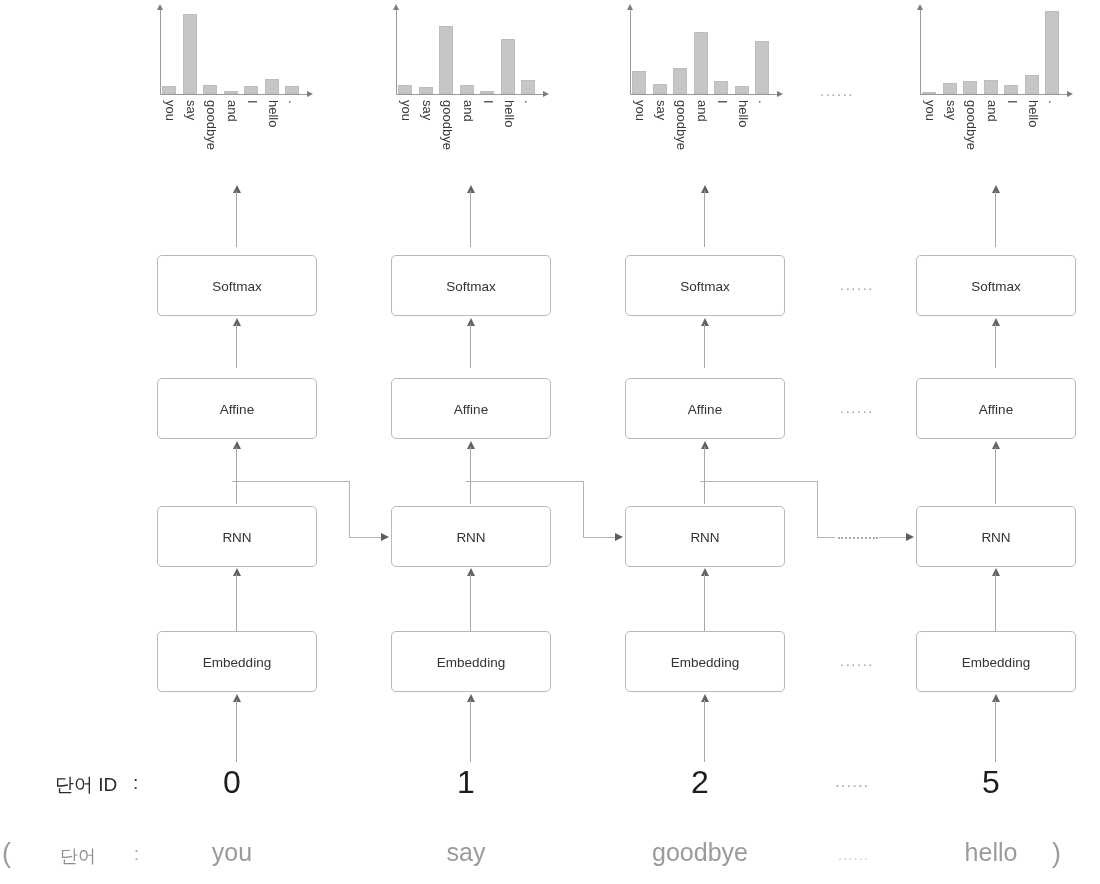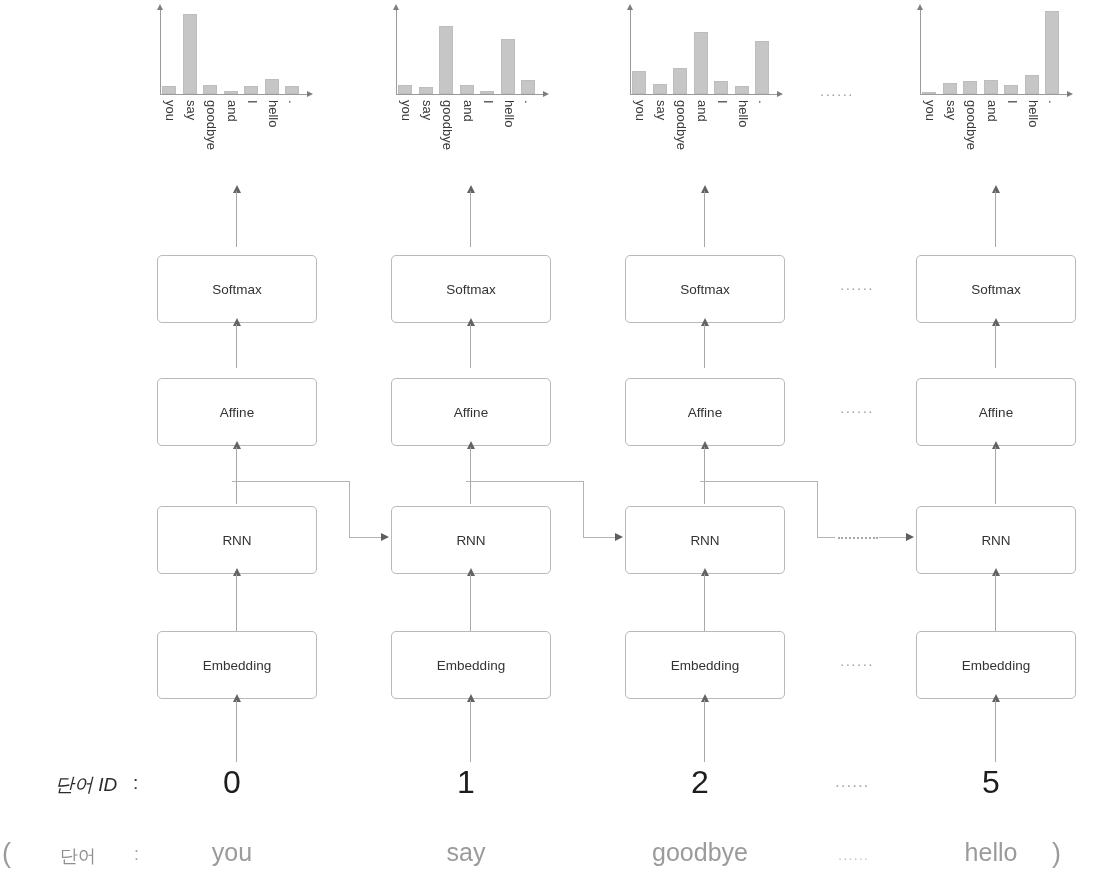--- a/index.html
+++ b/index.html
@@ -99,21 +99,21 @@
     font-size: 13px;
     color: #3a3a3a;
     white-space: nowrap;
     letter-spacing: 0px;
   }
 
   
   .layer-box {
     position: absolute;
     width: 160px;
-    height: 68px;
+    height: 61px;
     border: 1px solid #b9b9b9;
     border-radius: 5px;
     background: #ffffff;
     box-sizing: border-box;
   }
   .layer-box span {
     position: absolute;
     left: 0;
     right: 0;
     top: 50%;
@@ -504,21 +504,21 @@
     </div>
   <div class="v-arrow" style="left:700px; top:694px; height:68px;">
       <div class="head"></div>
       <div class="shaft"></div>
     </div>
   <div class="v-arrow" style="left:991px; top:694px; height:68px;">
       <div class="head"></div>
       <div class="shaft"></div>
     </div>
 
-  <div class="row-label id-label" style="left:55px; top:772px;font-style:italic;">단어 ID</div>
+  <div class="row-label id-label" style="left:55px; top:772px;">단어 ID</div>
   <div class="row-label id-colon" style="left:133px; top:772px;">:</div>
 
   <div class="row-label id-value" style="left:192px; top:764px; width:80px;">0</div>
   <div class="row-label id-value" style="left:426px; top:764px; width:80px;">1</div>
   <div class="row-label id-value" style="left:660px; top:764px; width:80px;">2</div>
   <div class="dots-small" style="left:835px; top:772px;">......</div>
   <div class="row-label id-value" style="left:951px; top:764px; width:80px;">5</div>
 
   <div class="row-label paren" style="left:2px; top:838px;">(</div>
   <div class="row-label word-label" style="left:60px; top:844px;">단어</div>

